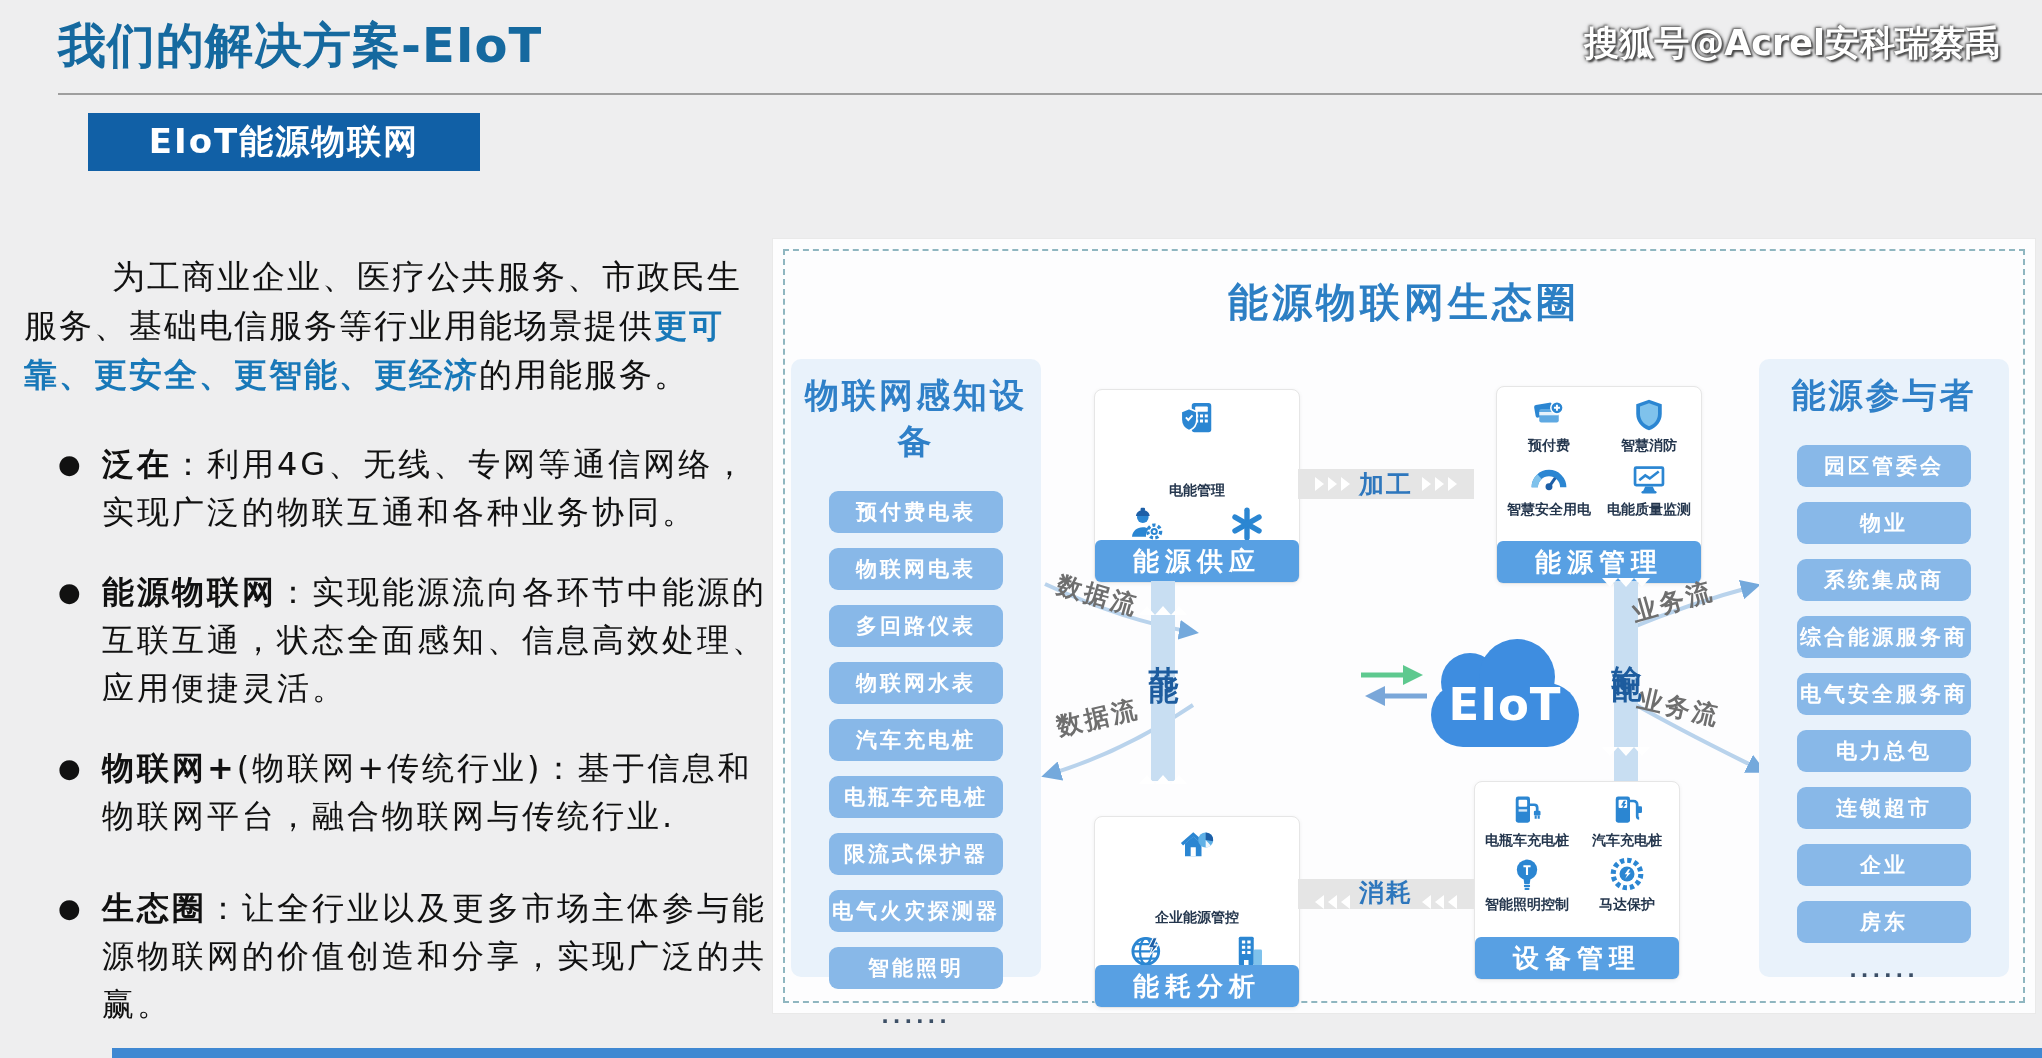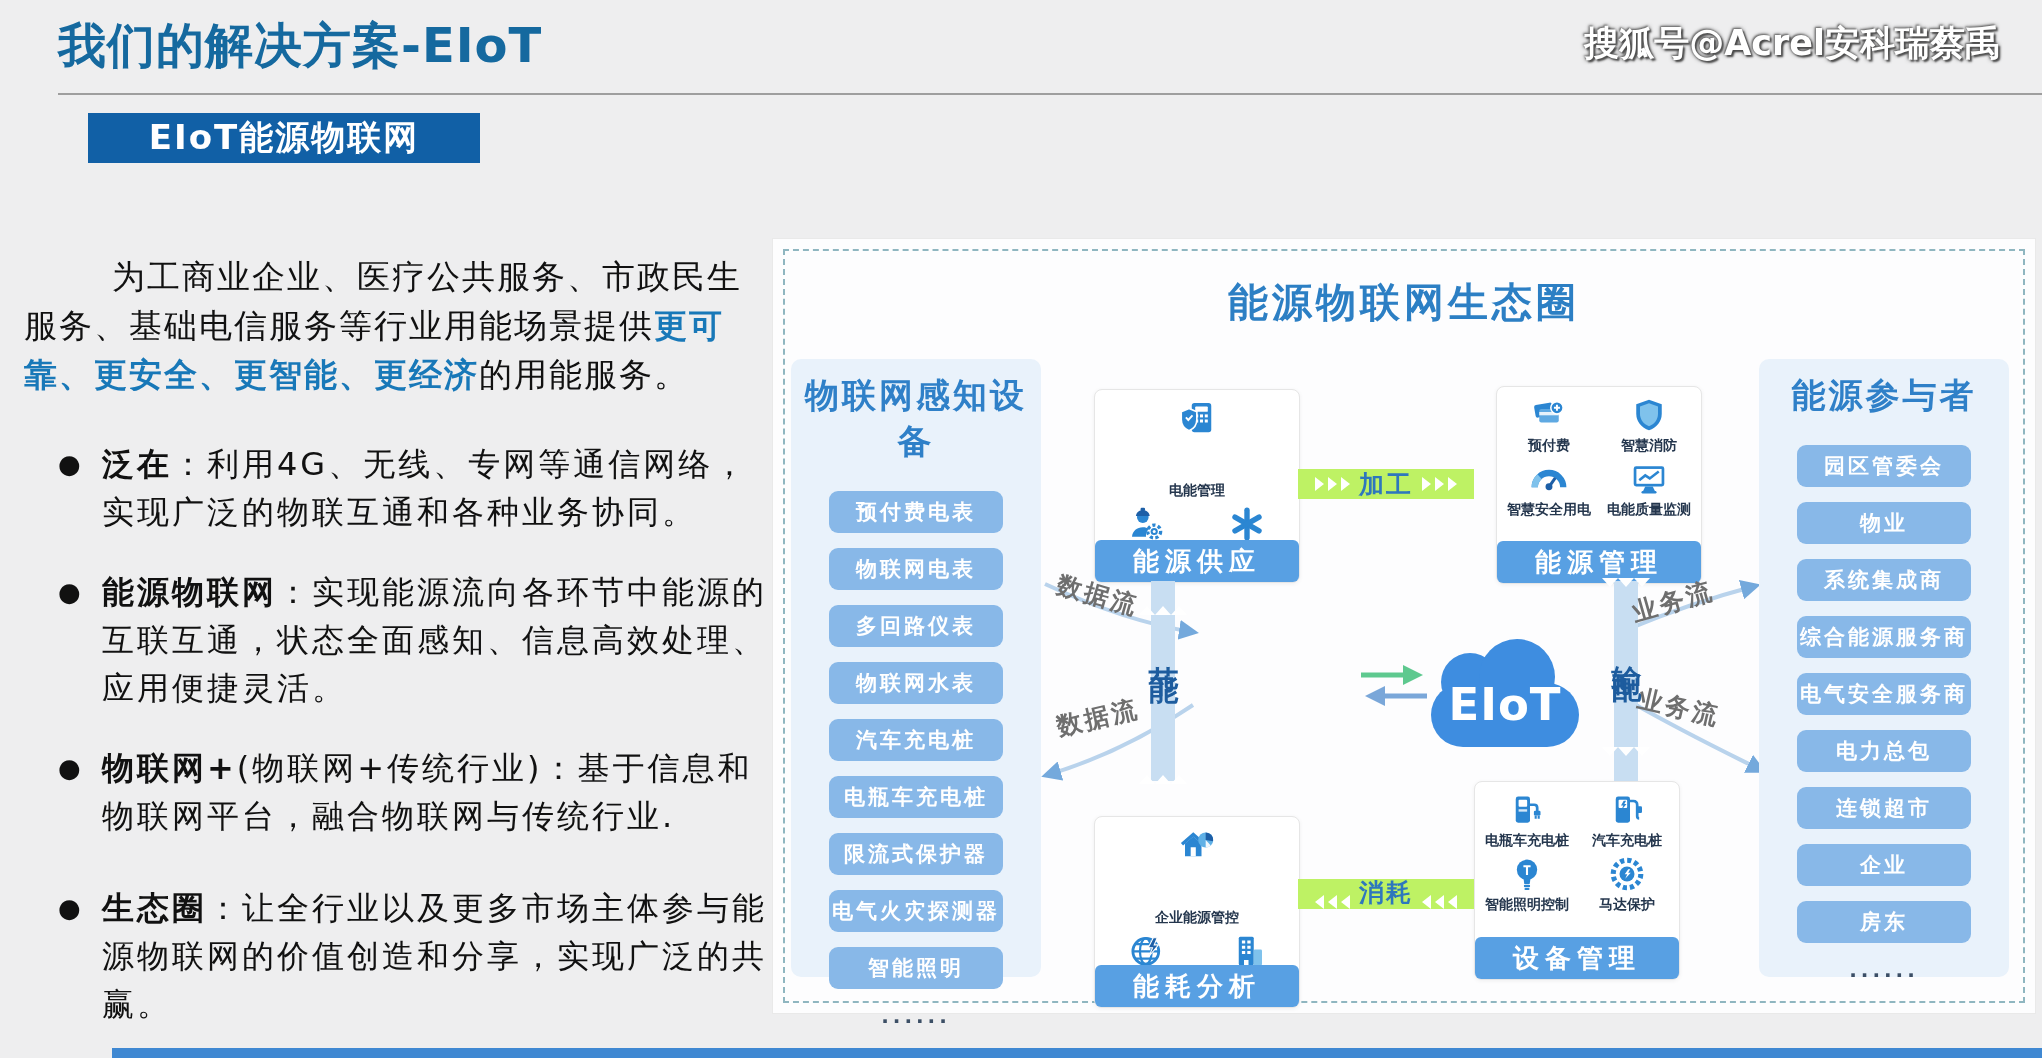--- a/index.html
+++ b/index.html
@@ -4,21 +4,21 @@
 <style>
   html,body{margin:0;padding:0;}
   .page{position:relative;width:2042px;height:1058px;background:#eeeeef;overflow:hidden;
         font-family:"DejaVu Sans","Liberation Sans",sans-serif;color:#111;}
   
   .page-title{position:absolute;left:58px;top:14px;font-size:48px;font-weight:bold;
               color:#15699f;letter-spacing:1px;}
   .divider{position:absolute;left:58px;top:93px;right:0;height:2px;background:#9e9e9e;}
   .watermark{position:absolute;right:42px;top:20px;font-size:35px;font-weight:bold;color:#fff;
              text-shadow:2px 2px 2px #4a4a4a,-1px -1px 2px #6a6a6a,0 0 4px #555;}
-  .badge{position:absolute;left:88px;top:113px;width:392px;height:50px;background:#1160a6;
+  .badge{position:absolute;left:88px;top:113px;width:392px;height:58px;background:#1160a6;
          display:flex;align-items:center;justify-content:center;}
   .badge span{color:#fff;font-size:34px;font-weight:bold;letter-spacing:2px;}
   
   .intro{position:absolute;left:24px;top:252px;width:748px;font-size:33px;line-height:49px;
          letter-spacing:2px;text-indent:88px;}
   .intro .hl{color:#1878b8;font-weight:bold;}
   .bullet{position:absolute;left:58px;width:712px;display:flex;font-size:32px;line-height:48px;letter-spacing:3px;}
   .bullet .mark{width:44px;font-size:26px;line-height:48px;flex:none;}
   .bullet .term{font-weight:bold;}
   
@@ -40,21 +40,21 @@
   .box-grid{display:flex;flex-wrap:wrap;justify-content:space-around;align-items:flex-start;
             padding:10px 2px 4px 2px;}
   .icon-item{display:flex;flex-direction:column;align-items:center;width:50%;margin-bottom:6px;}
   .icon-item.w100{width:100%;gap:42px;}
   .icon-item svg{width:36px;height:36px;display:block;}
   .icon-item .lbl{font-size:14px;font-weight:bold;color:#24364d;margin-top:4px;white-space:nowrap;}
   .box-bar{position:absolute;left:0;right:0;bottom:0;height:42px;background:#58a0e3;border-radius:6px;
            color:#fff;font-size:26px;font-weight:bold;letter-spacing:6px;display:flex;
            align-items:center;justify-content:center;}
   
-  .hband{position:absolute;left:525px;width:176px;height:30px;background:#bef264;display:flex;
+  .hband{position:absolute;left:525px;width:176px;height:30px;background:#e5e5e5;display:flex;
          align-items:center;justify-content:center;}
   .hband .flabel{font-size:25px;font-weight:bold;color:#2e77bd;letter-spacing:2px;margin:0 7px;}
   .tri-r{width:0;height:0;border-top:7px solid transparent;border-bottom:7px solid transparent;
          border-left:9px solid #fff;margin:0 2px;}
   .tri-l{width:0;height:0;border-top:7px solid transparent;border-bottom:7px solid transparent;
          border-right:9px solid #fff;margin:0 2px;}
   .vband{position:absolute;top:342px;width:24px;height:200px;background:#c8def2;display:flex;
          flex-direction:column;justify-content:space-between;align-items:center;padding:6px 0;box-sizing:border-box;}
   .tri-up{width:0;height:0;border-left:8px solid transparent;border-right:8px solid transparent;
           border-bottom:9px solid #fff;margin:2px 0;}

